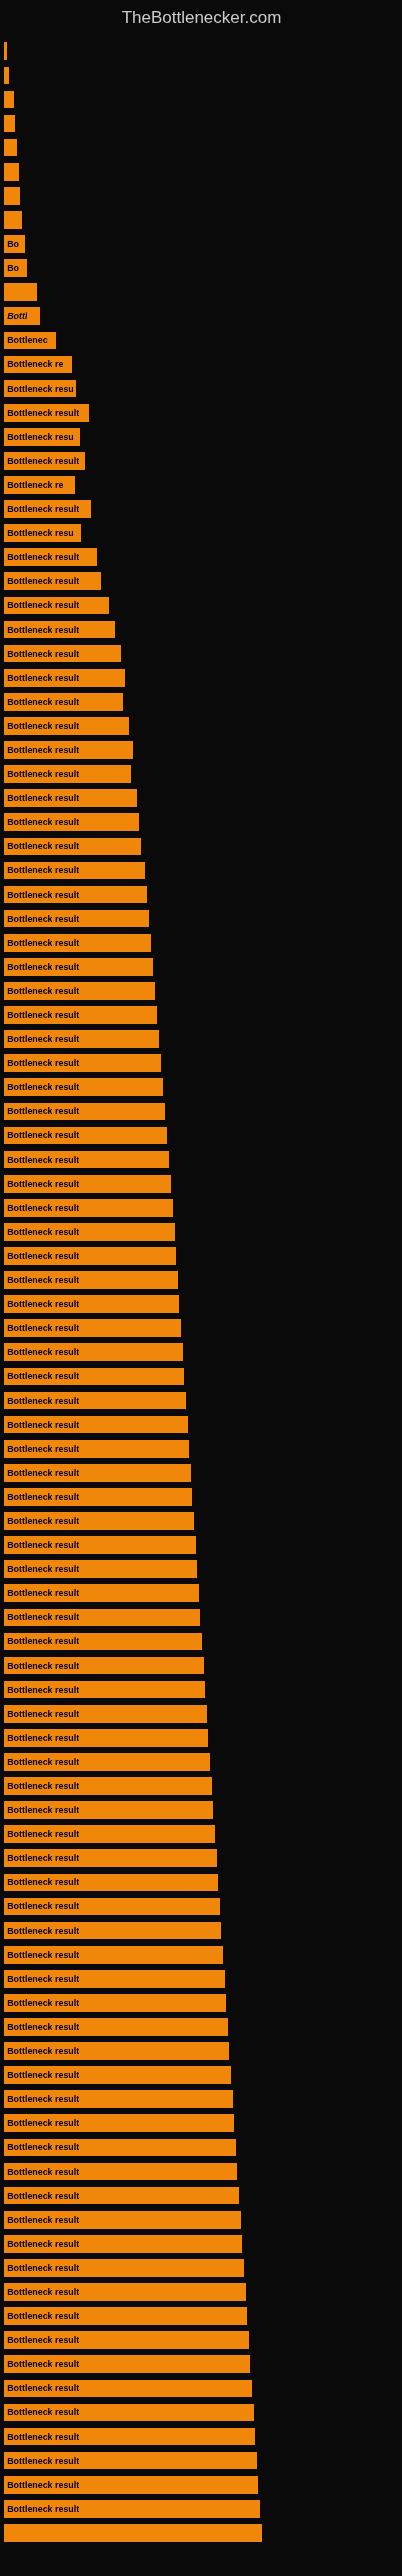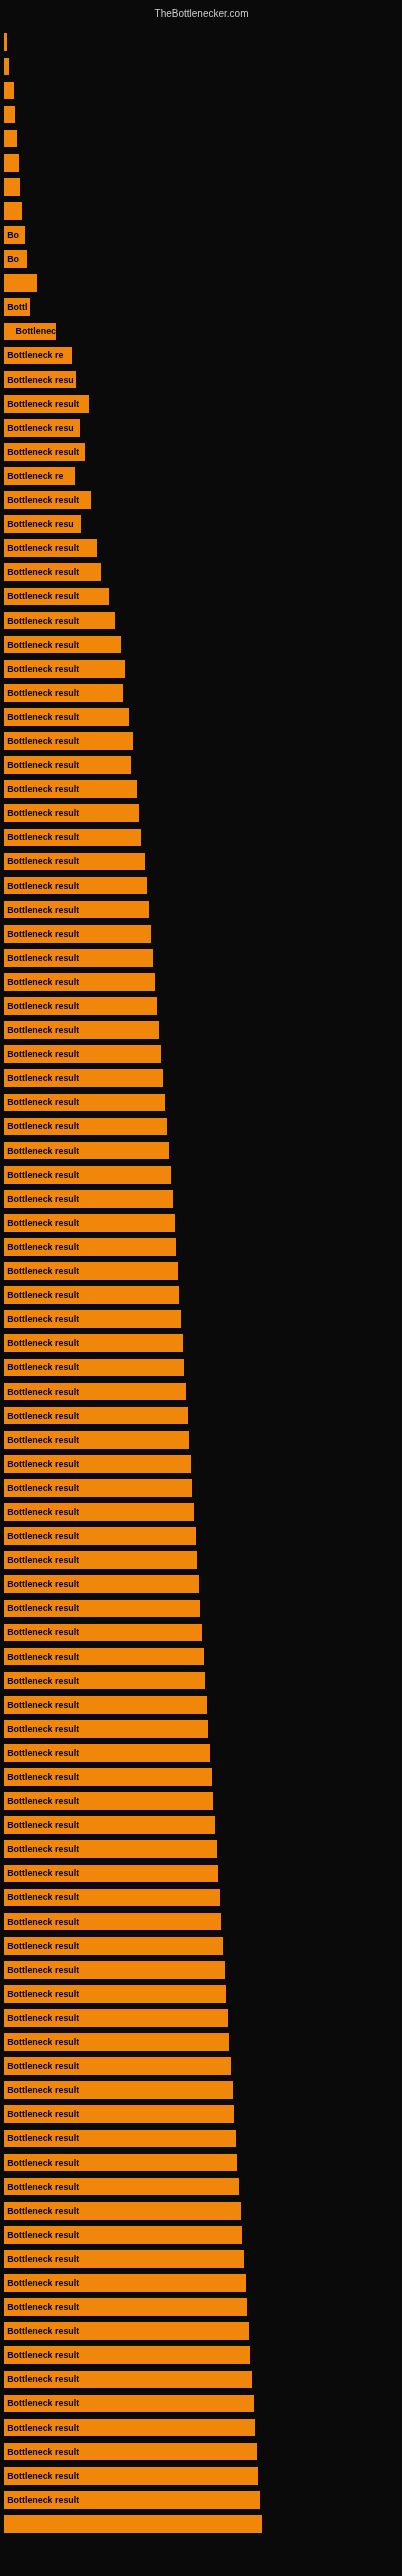--- a/index.html
+++ b/index.html
@@ -9,21 +9,21 @@
     }
     body {
       background-color: #0a0a0a;
       width: 403px;
       min-height: 2576px;
       font-family: Arial, sans-serif;
       overflow-x: hidden;
     }
     .site-title {
       color: #cccccc;
-      font-size: 10px;
+      font-size: 17px;
       text-align: center;
       padding: 8px 0 4px 0;
       font-weight: normal;
     }
     .bars-container {
       padding: 8px 0 0 4px;
       display: flex;
       flex-direction: column;
       gap: 0px;
     }
@@ -90,26 +90,26 @@
       <div class="bar" style="width: 22.5px;">
         <span class="bar-label">Bo</span>
       </div>
     </div>
     <div class="bar-row">
       <div class="bar" style="width: 29px; padding-left: 33px;">
         <span class="bar-label">Bot</span>
       </div>
     </div>
     <div class="bar-row">
-      <div class="bar" style="width: 26px;">
+      <div class="bar" style="width: 36px; font-style: italic;">
         <span class="bar-label">Bottl</span>
       </div>
     </div>
     <div class="bar-row">
-      <div class="bar" style="width: 52px; justify-content: flex-end;">
+      <div class="bar" style="width: 52px;">
         <span class="bar-label">Bottlenec</span>
       </div>
     </div>
     <div class="bar-row">
       <div class="bar" style="width: 68px;">
         <span class="bar-label">Bottleneck re</span>
       </div>
     </div>
     <div class="bar-row">
       <div class="bar" style="width: 72px;">

